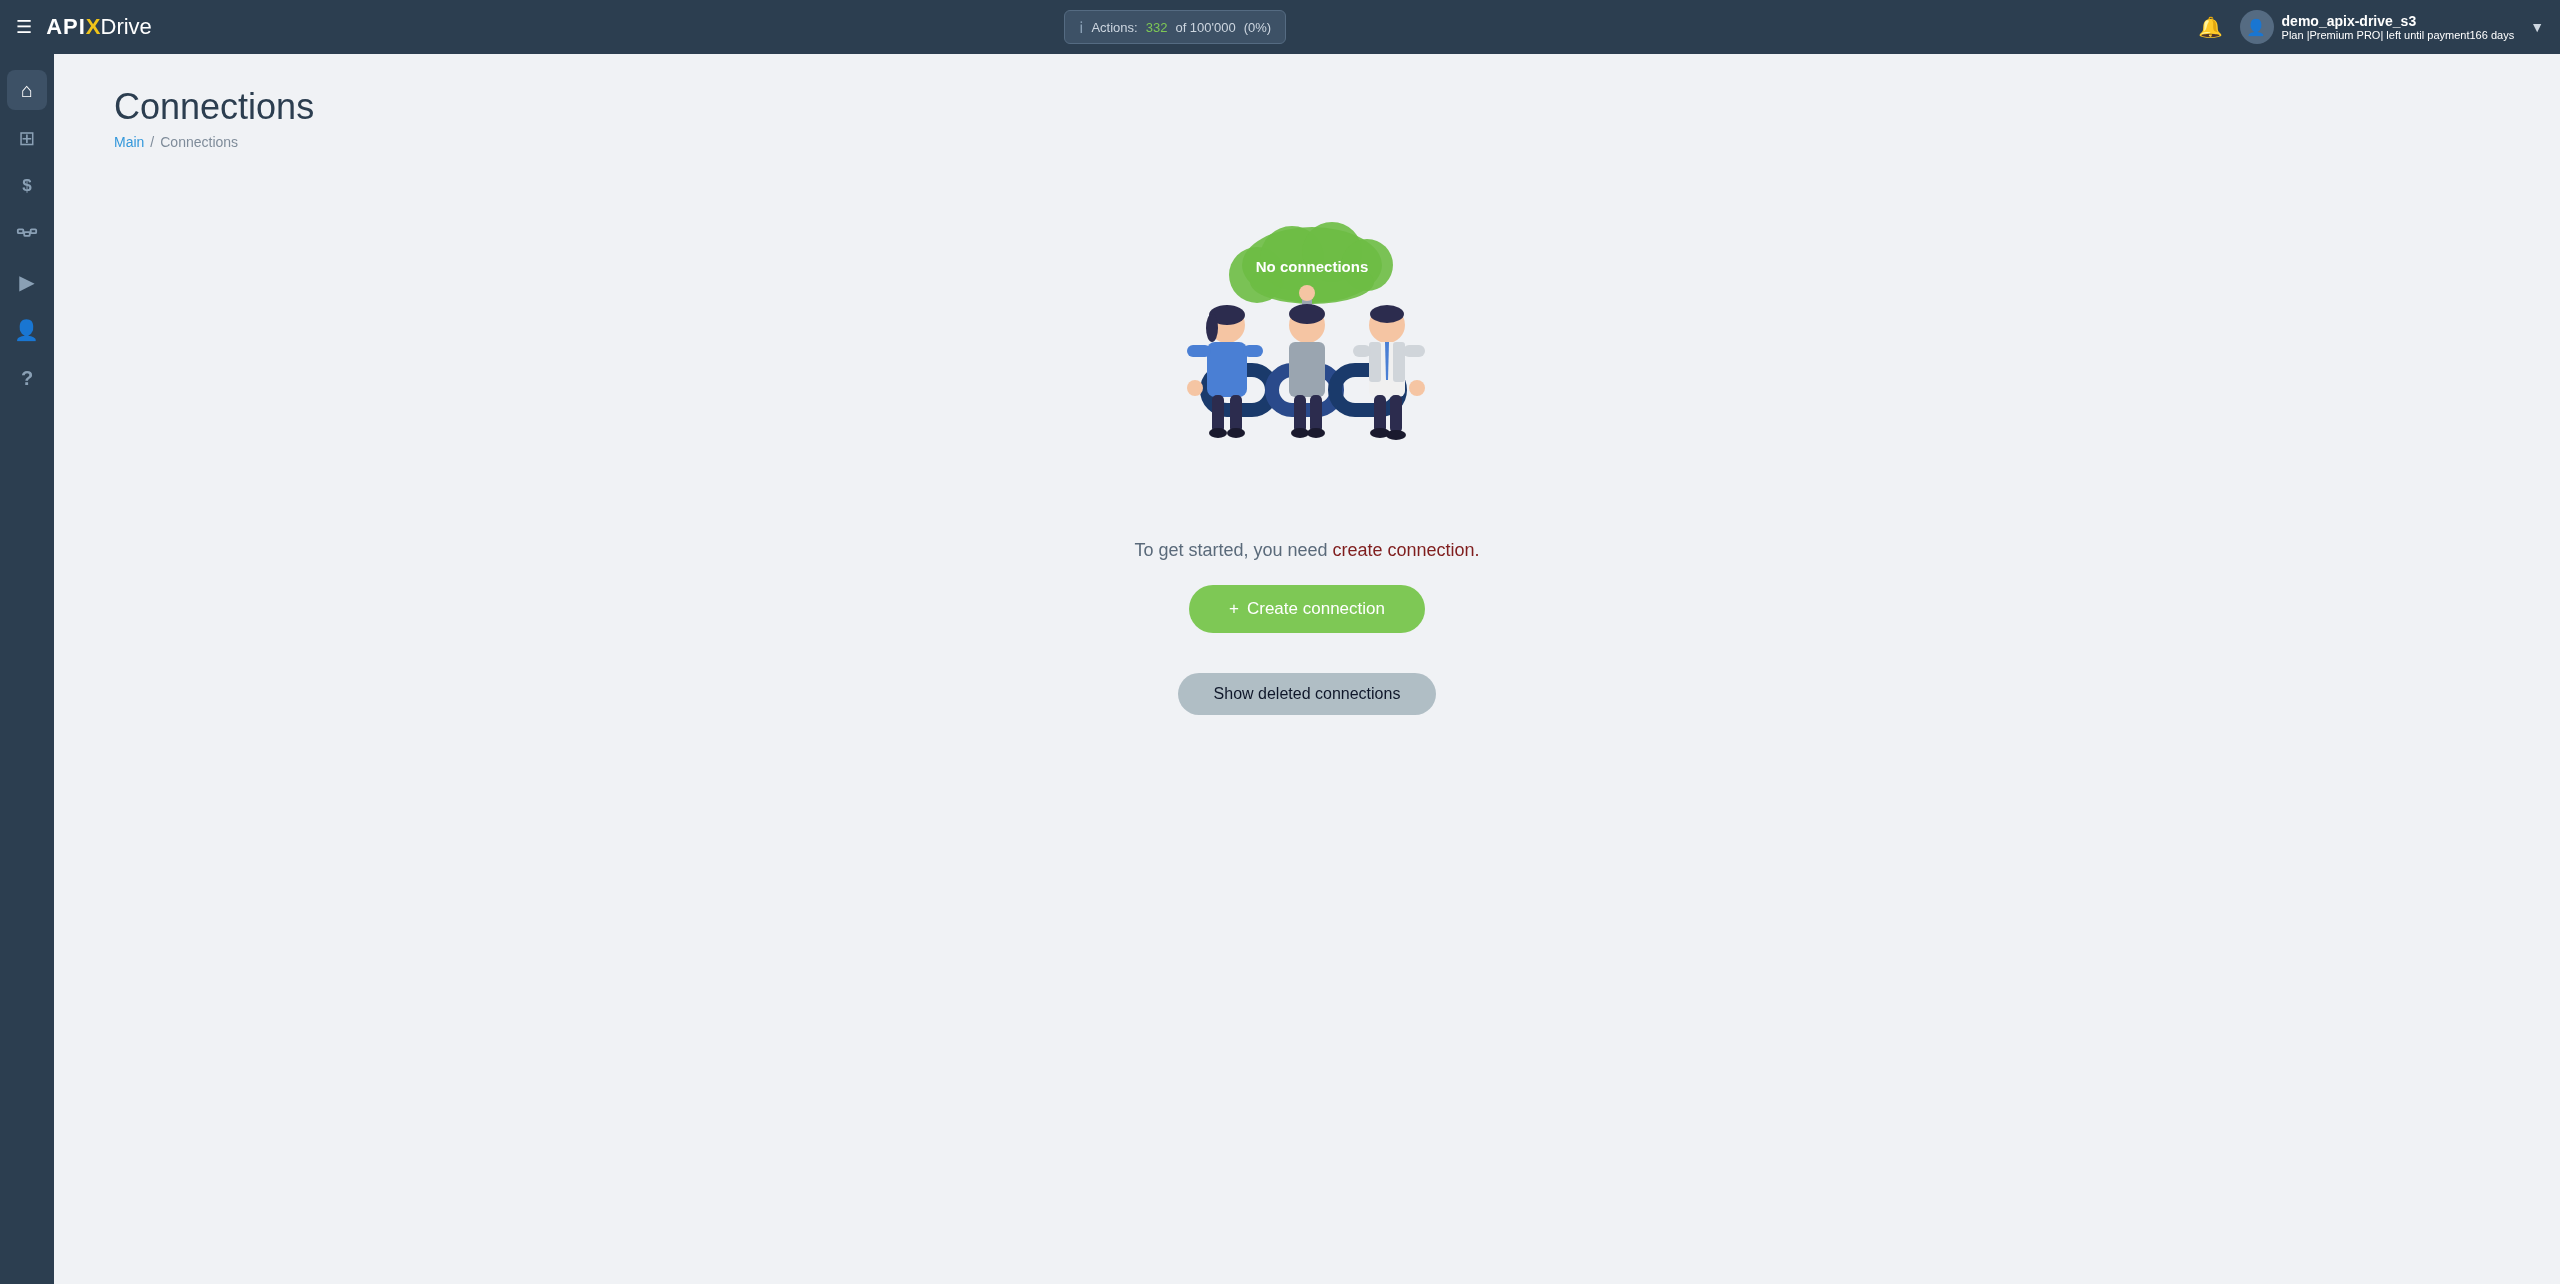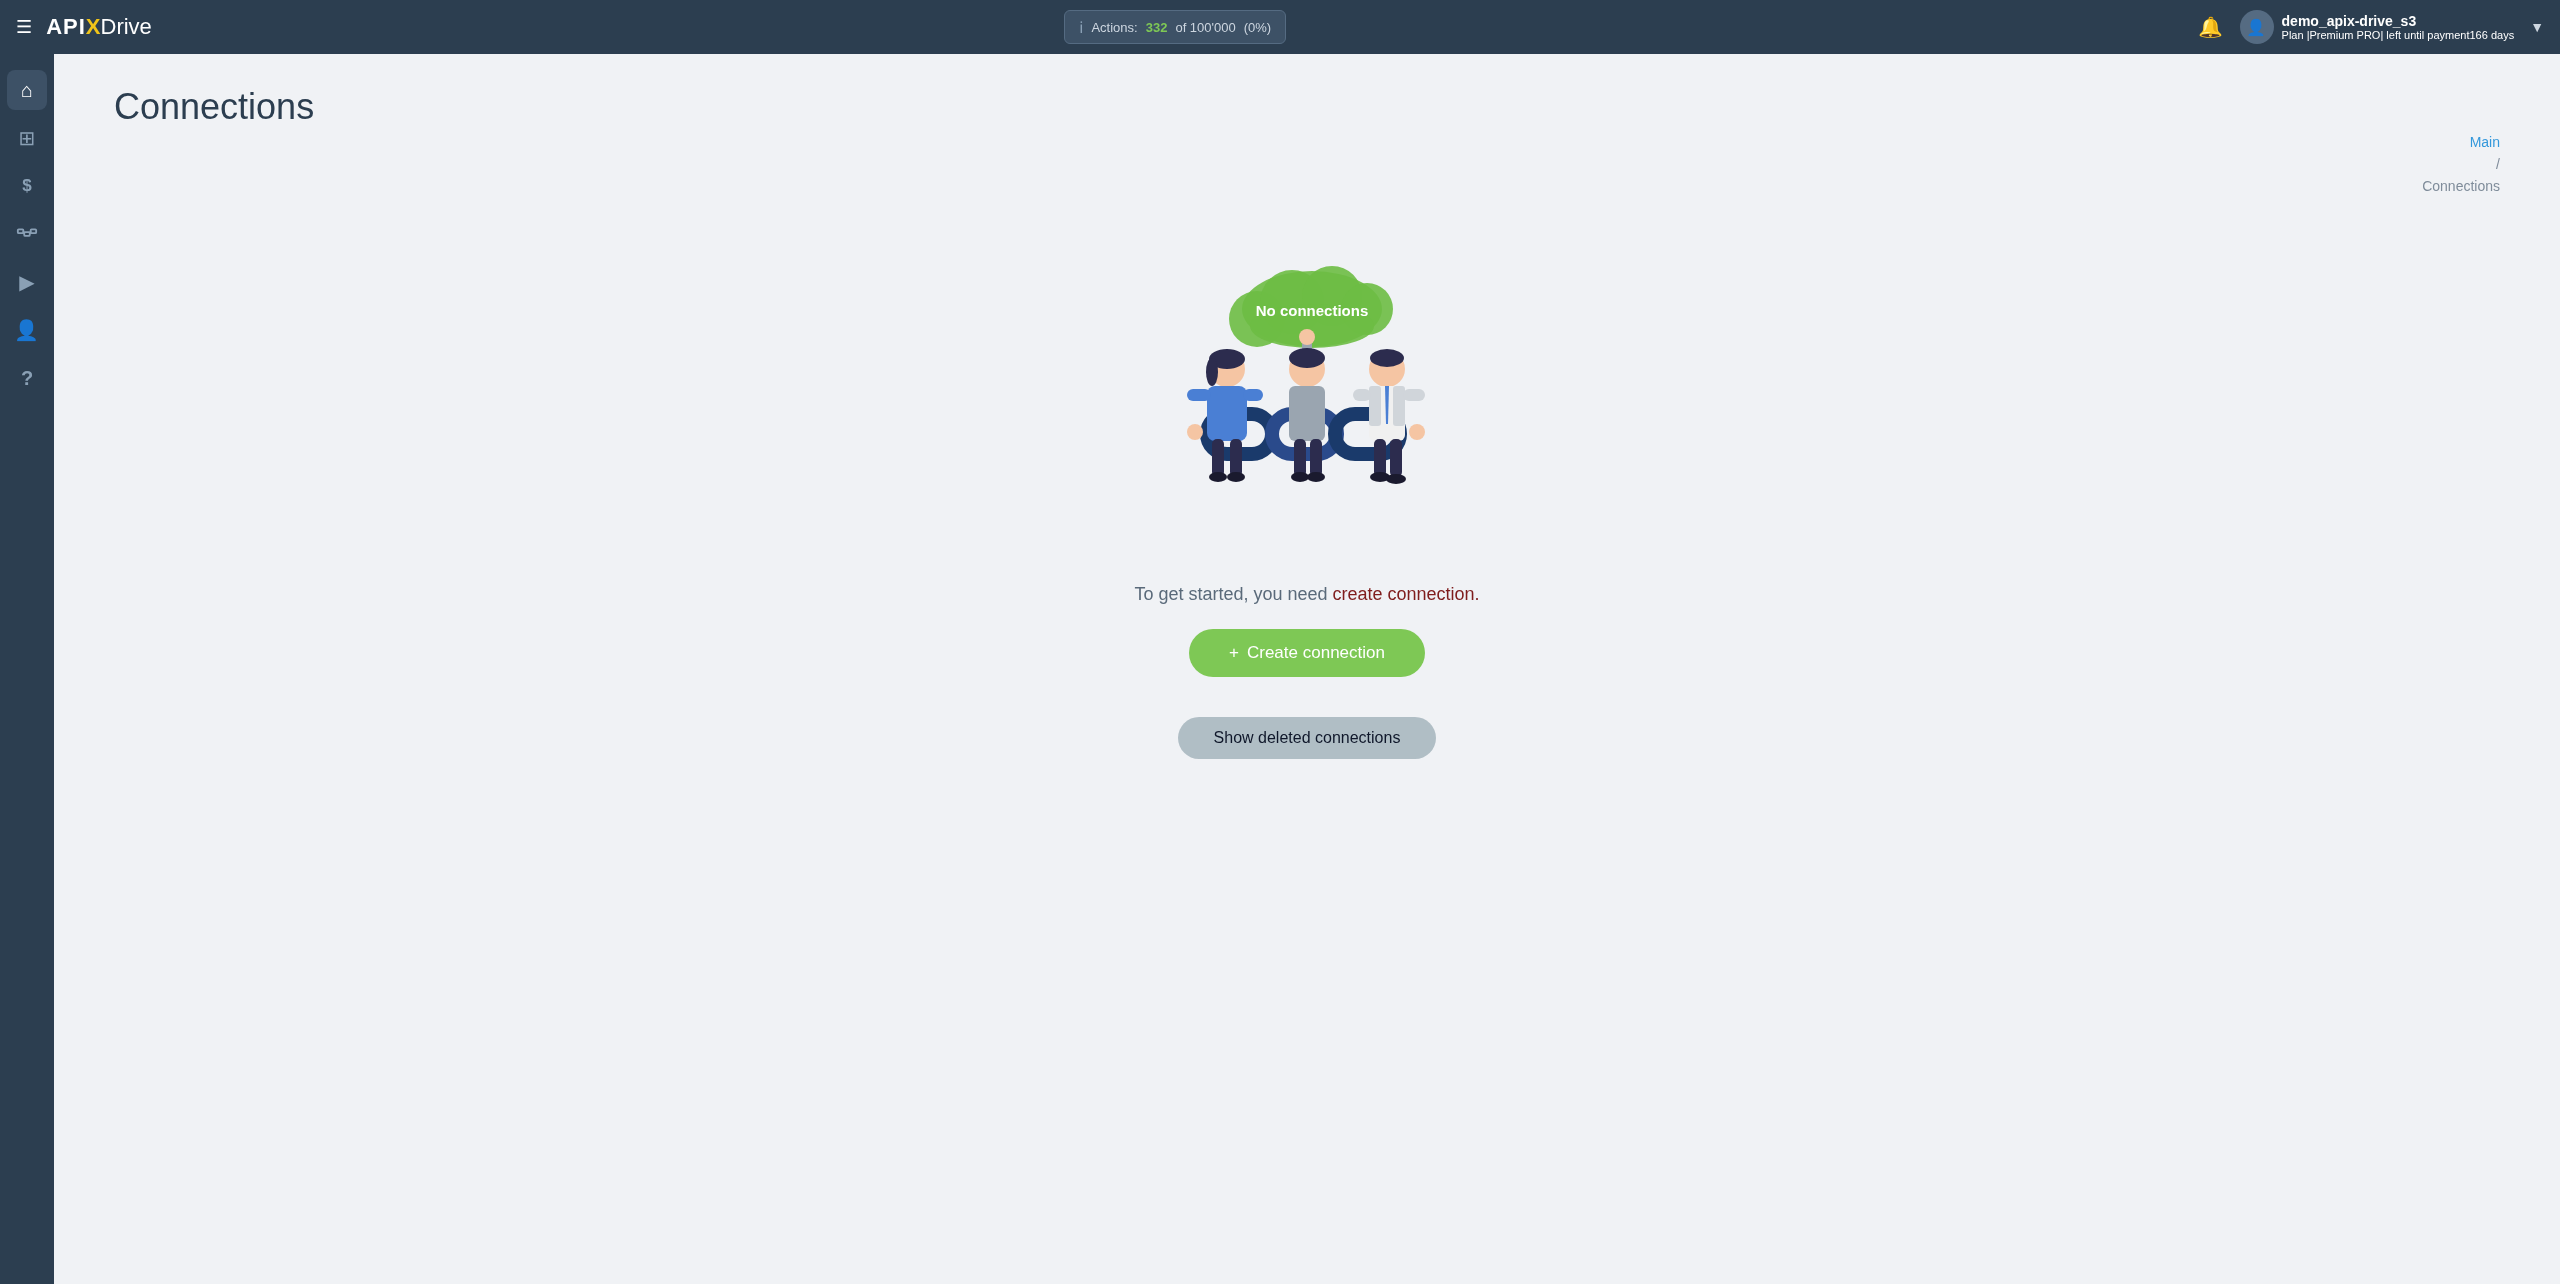--- a/index.html
+++ b/index.html
@@ -29,21 +29,21 @@
       border-radius: 6px;
       padding: 5px 14px;
       display: flex;
       align-items: center;
       gap: 8px;
       color: #cdd6e0;
       font-size: 13px;
     }
     .actions-badge .info-icon { color: #8aa0b5; font-size: 16px; }
     .actions-badge .actions-label { color: #cdd6e0; }
-    .actions-badge .actions-count { color: #7ec855; font-weight: 700; }
+    .actions-badge .actions-count { color: #7ec855; font-weight: 400; }
     .actions-badge .actions-total { color: #cdd6e0; }
     .actions-badge .actions-pct { color: #cdd6e0; }
 
     .header-right { display: flex; align-items: center; gap: 16px; }
     .bell-icon { color: #cdd6e0; font-size: 20px; cursor: pointer; }
     .user-section { display: flex; align-items: center; gap: 8px; cursor: pointer; }
     .user-avatar { width: 34px; height: 34px; border-radius: 50%; background: #556b82; display: flex; align-items: center; justify-content: center; color: #fff; font-size: 16px; }
     .user-info { color: #fff; }
     .user-name { font-size: 14px; font-weight: 600; }
     .user-plan { font-size: 11px; color: #a0b4c5; }
@@ -87,25 +87,24 @@
     }
 
     .page-title {
       font-size: 36px;
       font-weight: 300;
       color: #2c3e50;
       margin-bottom: 6px;
     }
     .breadcrumb {
       display: flex;
-      align-items: flex-end;
+      align-items: flex-start;
       gap: 6px;
       font-size: 14px;
       margin-bottom: 40px;
-      flex-direction: column;
     }
     .breadcrumb-link { color: #3498db; cursor: pointer; text-decoration: none; }
     .breadcrumb-separator { color: #7f8c9a; }
     .breadcrumb-current { color: #7f8c9a; }
 
     
     .center-area {
       display: flex;
       flex-direction: column;
       align-items: center;

